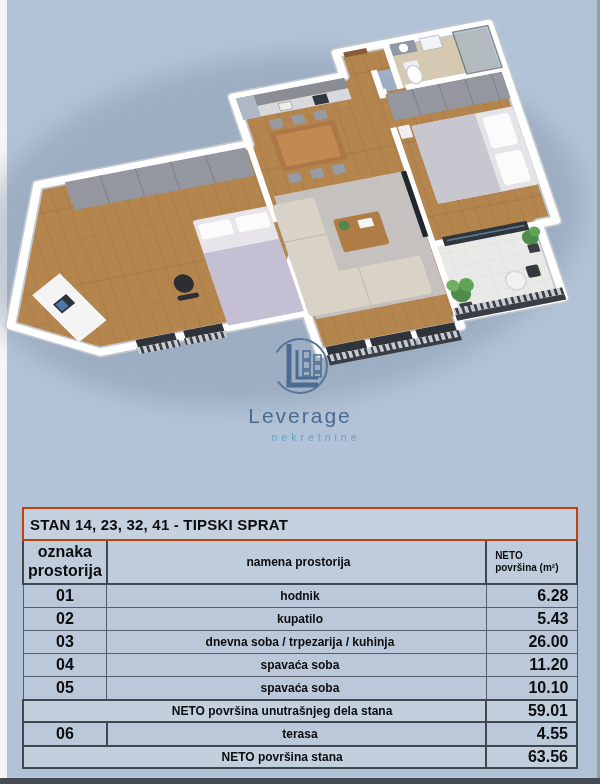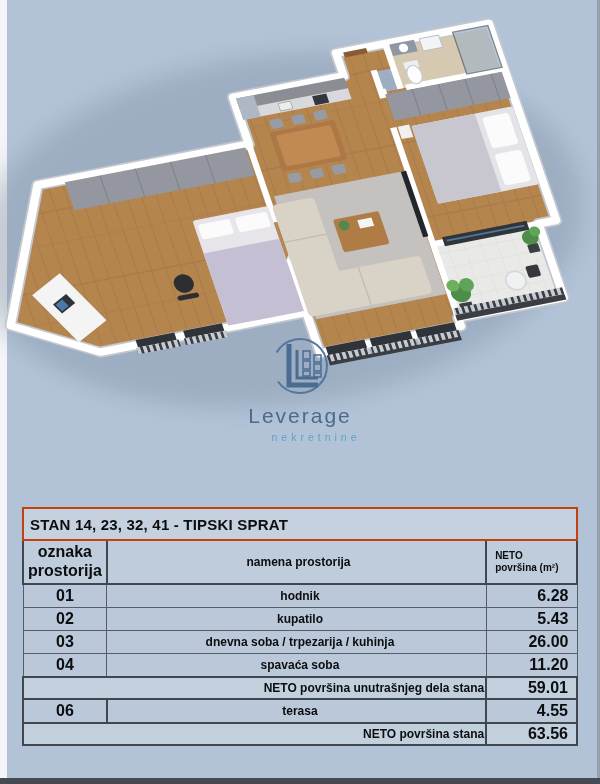--- a/index.html
+++ b/index.html
@@ -24,21 +24,21 @@
   .sheet td{border:1px solid #565d66;font-weight:bold;vertical-align:middle;
             background:#bac8da;}
   .sheet .t-title{font-size:15px;letter-spacing:.2px;padding:4px 6px;height:22px;
             background:#c6d1df;border:2px solid #c2410c;}
   .sheet .t-head{font-size:10px;line-height:1.18;padding:2px 4px;height:26px;
             background:#bfccdc;border:2px solid #41474e;}
   .sheet .code{width:64px;text-align:center;font-size:16px;height:20px;}
   .sheet .name{width:402px;text-align:center;font-size:12px;padding-left:8px;}
   .sheet .area{width:84px;text-align:right;font-size:16px;padding-right:8px;}
   .sheet .sumrow td{border:2px solid #41474e;background:#c2cfdd;}
-  .sheet .sumlabel{padding-left:56px;font-size:12px;text-align:right;}
+  .sheet .sumlabel{padding-left:56px;font-size:12px;text-align:center;}
   .sheet .thick{border:2px solid #41474e;margin-top:20px;}
 </style>
 </head>
 <body>
 
 <div class="edge-left"></div>
 <div class="edge-right"></div>
 <div class="edge-bottom"></div>
 
 <svg class="plan-svg" width="600" height="500" viewBox="0 0 600 500">
@@ -252,20 +252,25 @@
       <tr>
         <td class="code">03</td>
         <td class="name">dnevna soba / trpezarija / kuhinja</td>
         <td class="area">26.00</td>
       </tr>
       <tr>
         <td class="code">04</td>
         <td class="name">spavaća soba</td>
         <td class="area">11.20</td>
       </tr>
+      <tr>
+        <td class="code">05</td>
+        <td class="name">spavaća soba</td>
+        <td class="area">10.10</td>
+      </tr>
     </tbody>
     <tbody>
       <tr class="sumrow">
       <td class="sumlabel" colspan="2">NETO površina unutrašnjeg dela stana</td>
       <td class="area">59.01</td>
     </tr>
     <tr>
       <td class="code thick">06</td>
       <td class="name thick">terasa</td>
       <td class="area thick">4.55</td>

